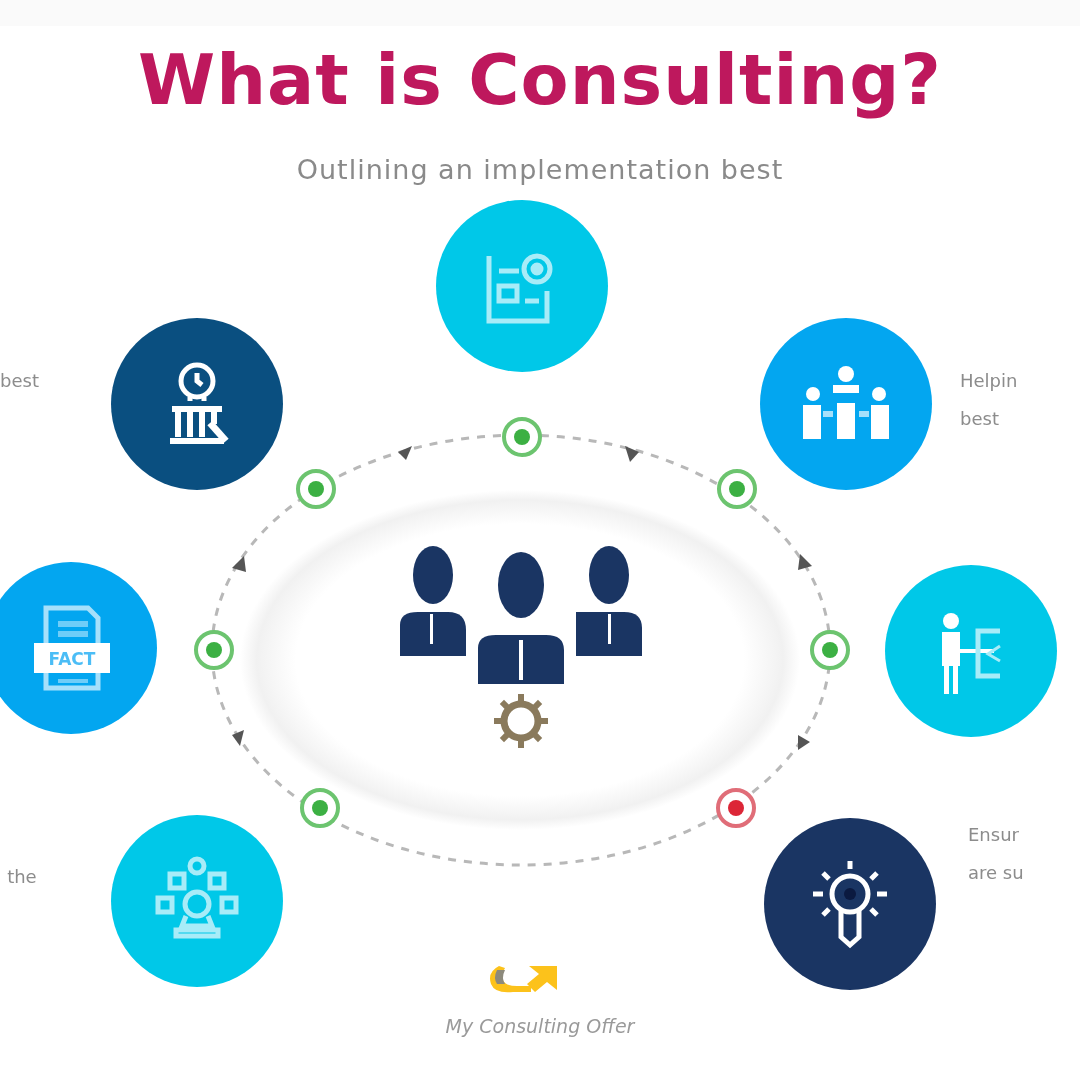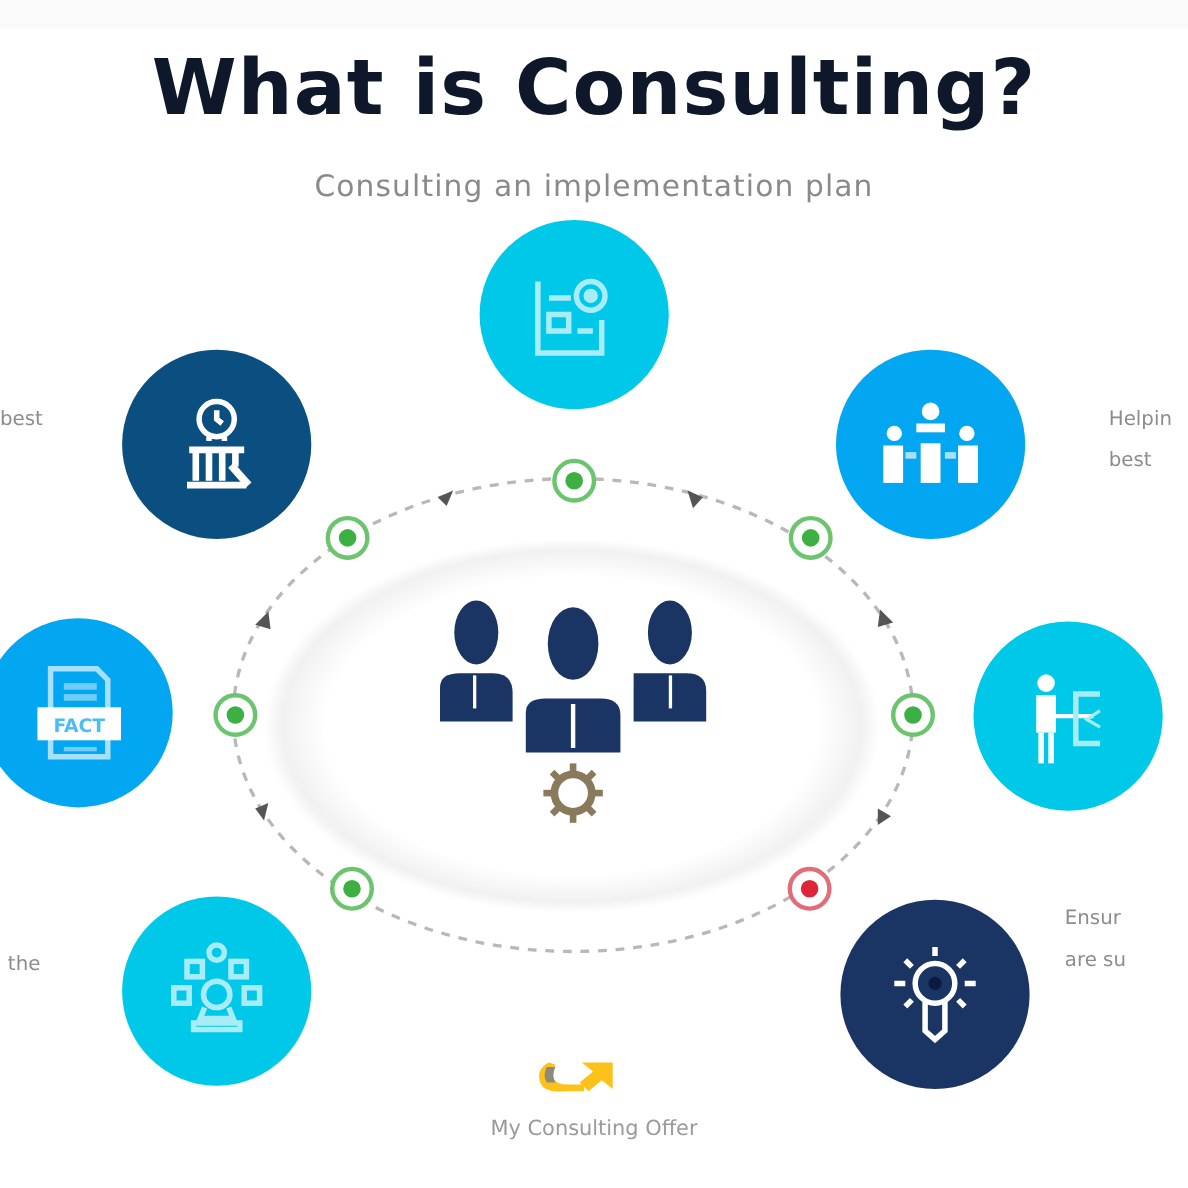--- a/index.html
+++ b/index.html
@@ -1,32 +1,32 @@
 <!DOCTYPE html>
 <html><head>
 <meta charset="utf-8">
 <style>
   html,body{margin:0;padding:0;}
   body{width:1080px;height:1080px;background:#ffffff;position:relative;overflow:hidden;font-family:"DejaVu Sans","Liberation Sans",sans-serif;}
   .topband{position:absolute;left:0;top:0;width:1080px;height:26px;background:#fafafa;}
-  .title{position:absolute;left:0;top:30px;width:1080px;text-align:center;font-family:"DejaVu Sans",sans-serif;font-weight:bold;font-size:70px;letter-spacing:1px;color:#0f172a;line-height:100px;}
+  .title{position:absolute;left:0;top:30px;width:1080px;text-align:center;font-family:"DejaVu Sans",sans-serif;font-weight:bold;font-size:70px;letter-spacing:1px;color:#be185d;line-height:100px;}
   .subtitle{position:absolute;left:0;top:150px;width:1080px;text-align:center;font-family:"DejaVu Sans",sans-serif;font-size:27px;color:#8a8a8a;letter-spacing:1px;line-height:40px;}
   .circle{position:absolute;width:172px;height:172px;border-radius:50%;display:flex;align-items:center;justify-content:center;}
   .circle svg{width:110px;height:110px;}
   .label{position:absolute;font-family:"DejaVu Sans",sans-serif;font-size:18px;color:#8c8c8c;line-height:38px;white-space:nowrap;}
   #diagram-svg{position:absolute;left:0;top:0;}
-  .footer-text{position:absolute;left:0;top:1015px;width:1080px;text-align:center;font-family:"DejaVu Sans",sans-serif;font-size:19px;color:#9a9a9a;}
+  .footer-text{position:absolute;left:0;top:1015px;width:1080px;text-align:center;font-family:"DejaVu Sans",sans-serif;font-size:19px;color:#9a9a9a;font-style:italic;}
 </style>
 </head>
 <body>
 
 <div class="topband"></div>
 
 <div class="title">What is Consulting?</div>
-<div class="subtitle">Consulting an implementation plan</div>
+<div class="subtitle">Outlining an implementation best</div>
 
 <svg id="diagram-svg" width="1080" height="1080" viewBox="0 0 1080 1080">
   <defs>
     <radialGradient id="shadowGrad" cx="50%" cy="50%" r="50%">
       <stop offset="80%" stop-color="#ffffff"></stop>
       <stop offset="94%" stop-color="#f1f1f1"></stop>
       <stop offset="100%" stop-color="#ffffff"></stop>
     </radialGradient>
   </defs>
 
@@ -173,21 +173,21 @@
     <circle cx="55" cy="45" r="18"></circle>
     <circle cx="55" cy="45" r="6" fill="#0b1a40" stroke="none"></circle>
     <path d="M46,62 L46,88 L55,96 L64,88 L64,62"></path>
     <path d="M55,12 L55,20 M28,24 L34,30 M82,24 L76,30 M18,45 L28,45 M82,45 L92,45 M28,66 L34,60 M82,66 L76,60"></path>
   </svg>
 </div>
 
 <div class="label" style="left:0px;top:362px;">
   <div>best</div>
 </div>
-<div class="label" style="left:960px;top:362px;margin-left:48px;">
+<div class="label" style="left:960px;top:362px;">
   <div>Helpin</div>
   <div>best</div>
 </div>
 <div class="label" style="left:-10px;top:858px;">
   <div>g the</div>
   <div>n</div>
 </div>
 <div class="label" style="left:968px;top:816px;">
   <div>Ensur</div>
   <div>are su</div>

